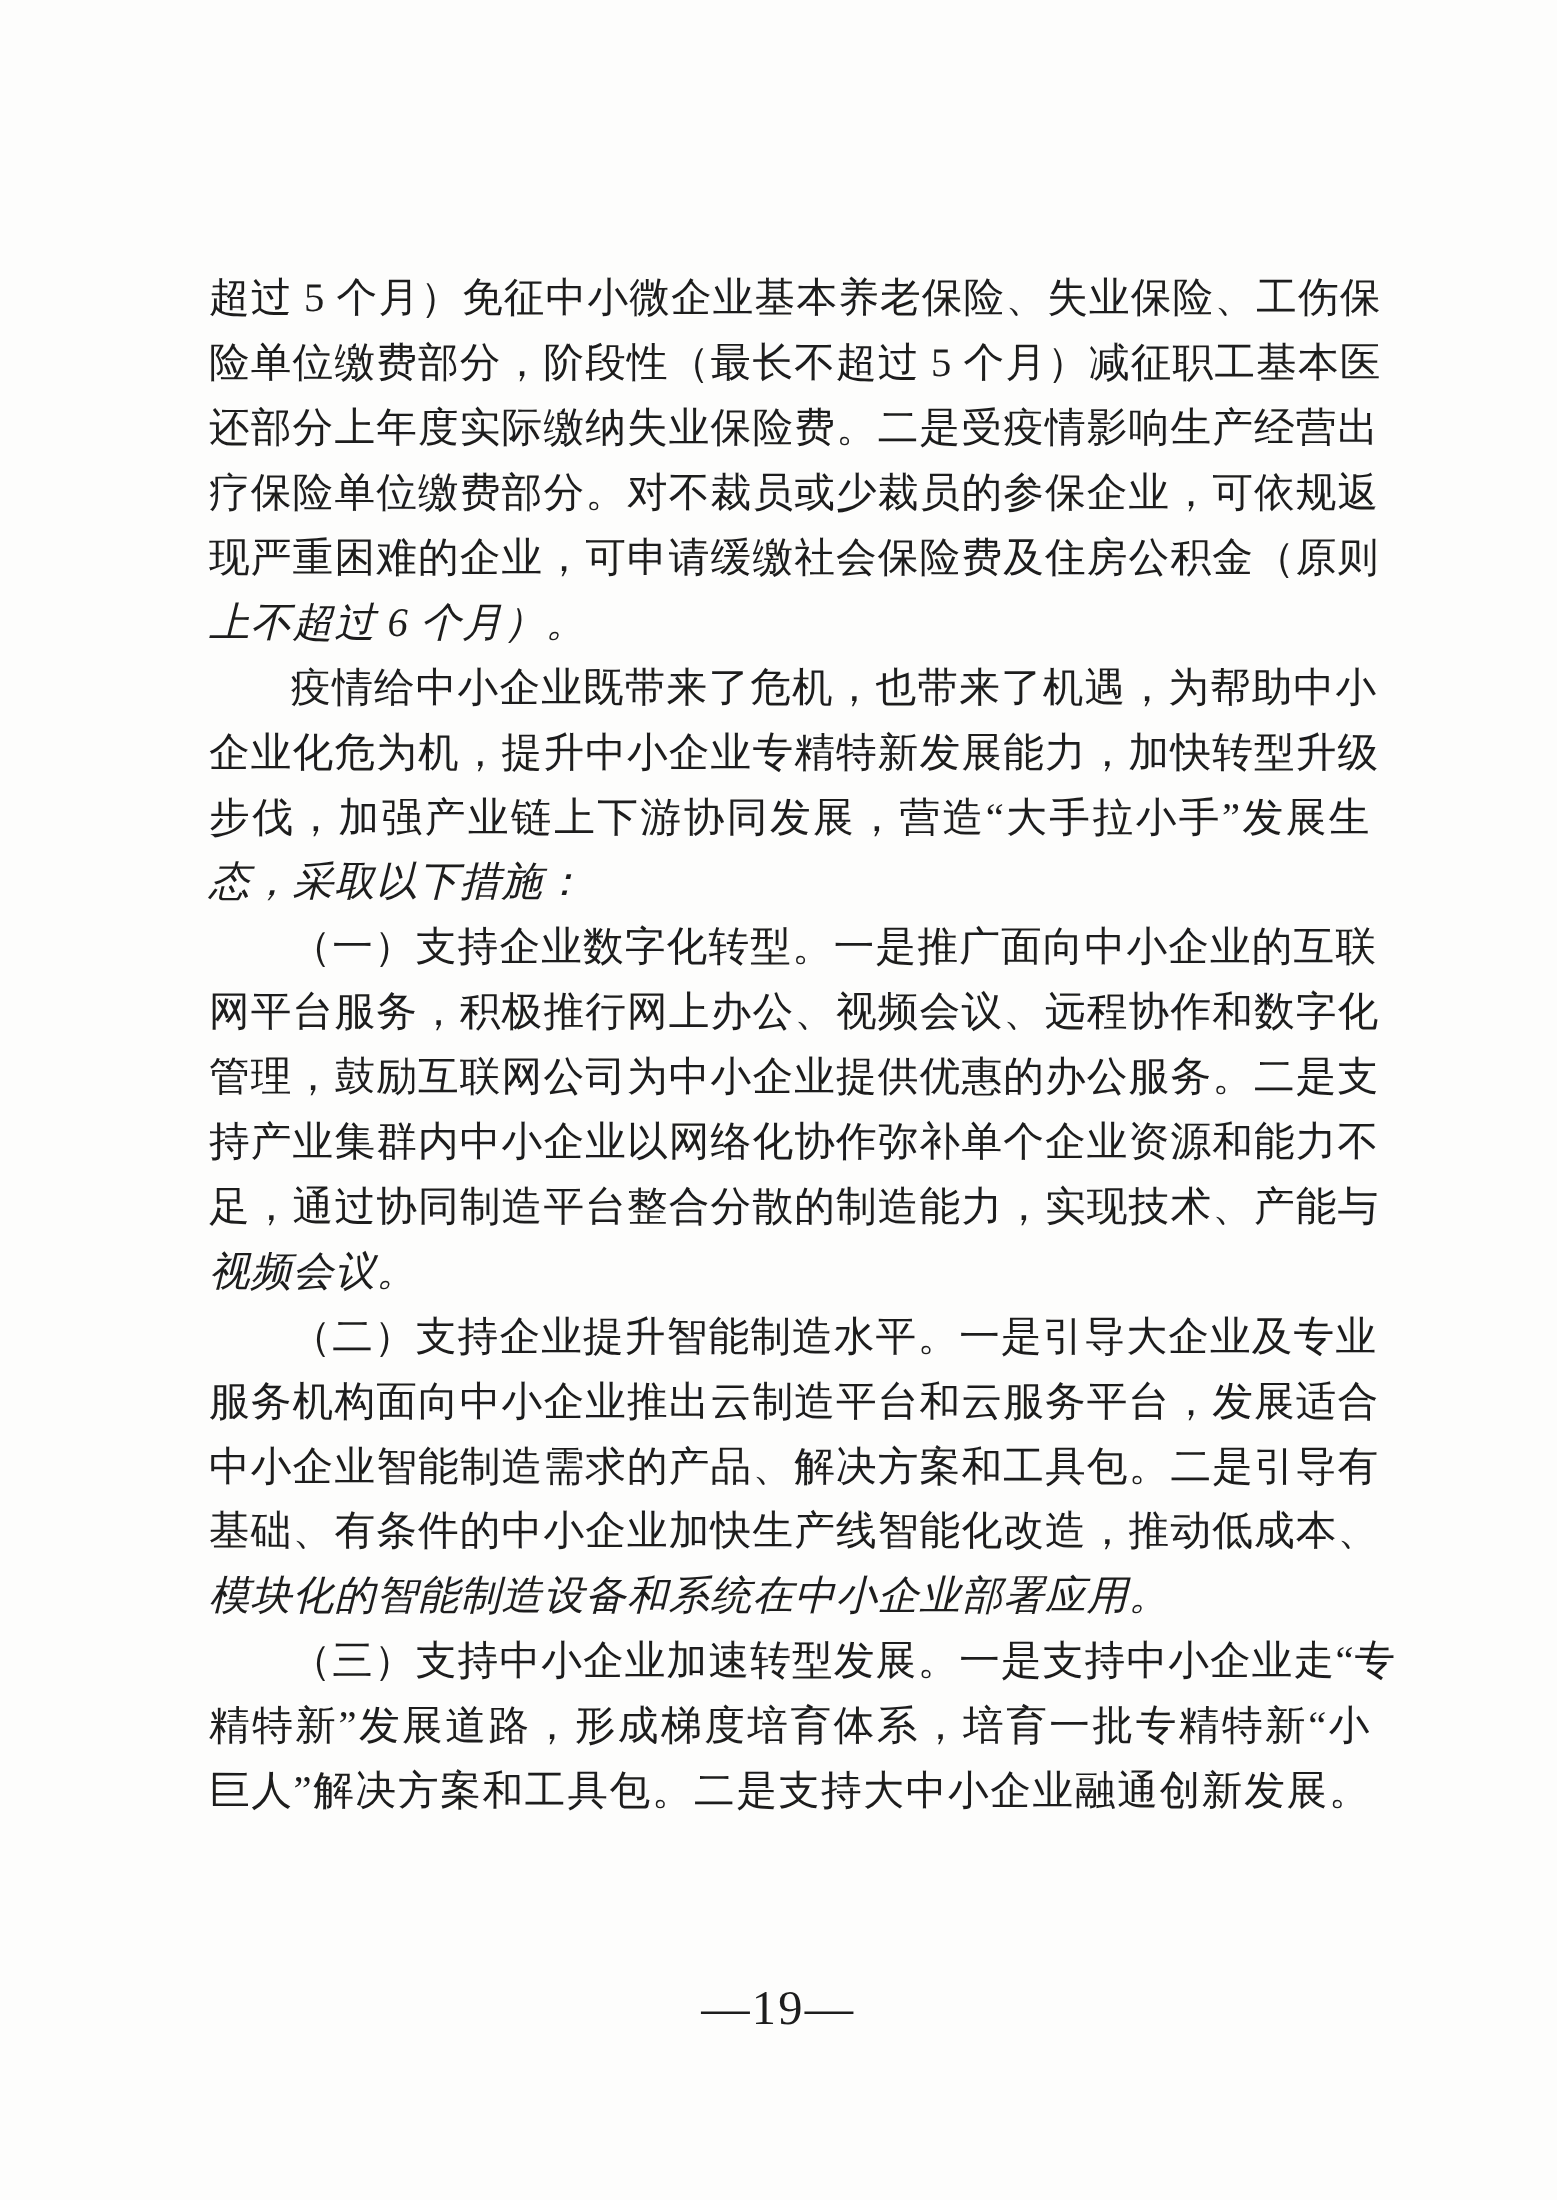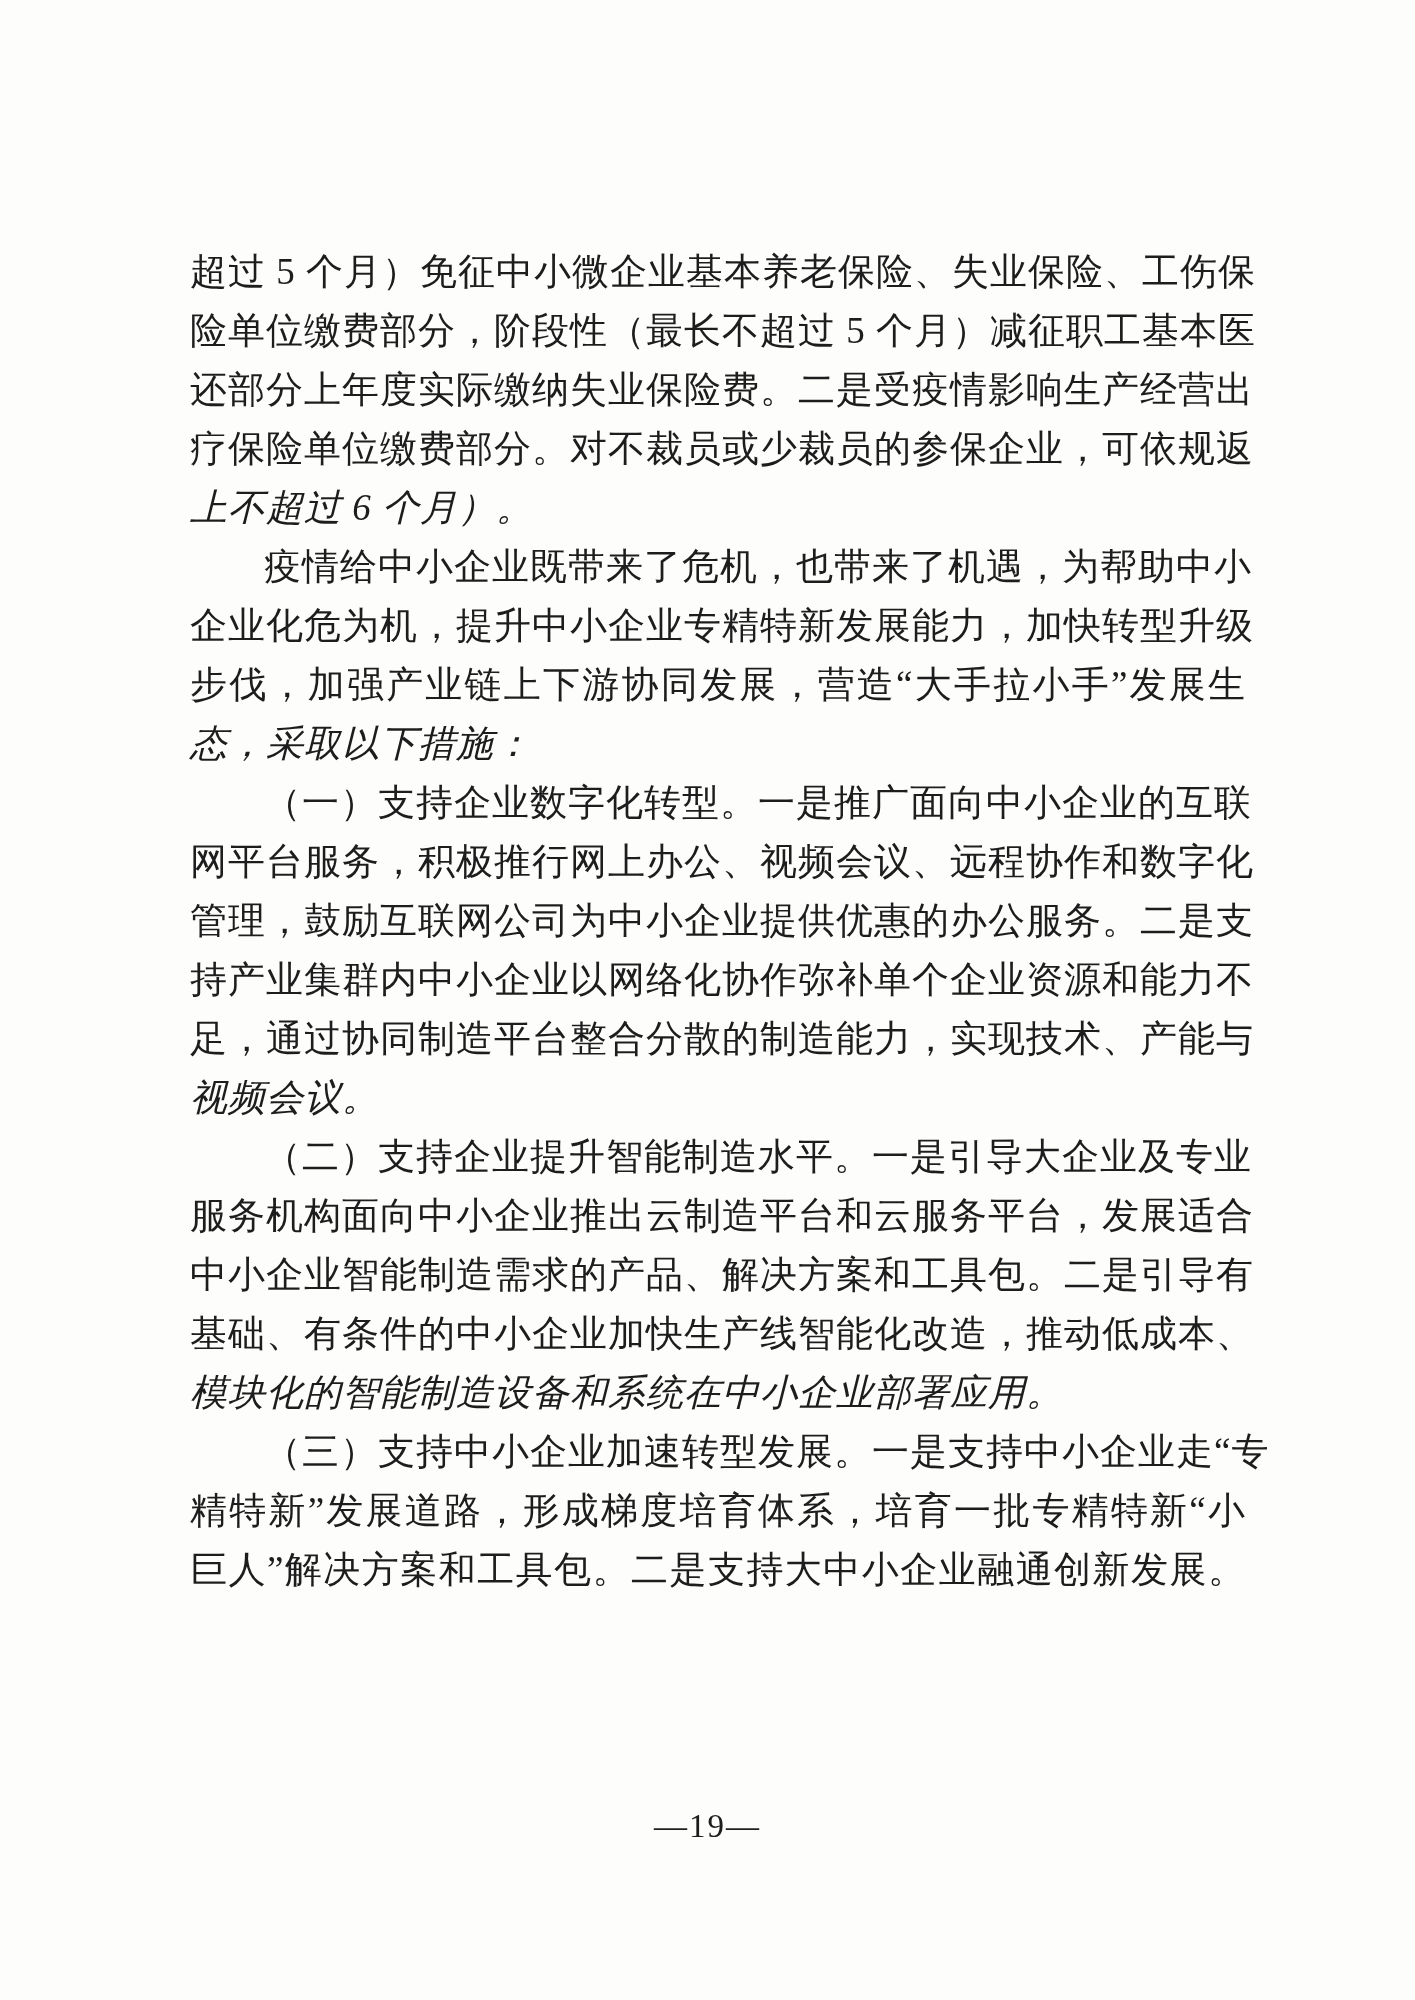--- a/index.html
+++ b/index.html
@@ -43,35 +43,36 @@
   }
   .line.indent {
     text-indent: 74px;
   }
   .page-number {
     position: absolute;
     top: 1806px;
     left: 0;
     width: 1415px;
     text-align: center;
-    font-size: 33px;
+    font-size: 44px;
     line-height: 40px;
     letter-spacing: 2px;
     color: #1d1d1d;
   }
 </style>
 </head>
 <body>
 
 <div class="page">
   <div class="doc-body">
     <div class="line">超过 5 个月）免征中小微企业基本养老保险、失业保险、工伤保</div>
     <div class="line">险单位缴费部分，阶段性（最长不超过 5 个月）减征职工基本医</div>
     <div class="line">还部分上年度实际缴纳失业保险费。二是受疫情影响生产经营出</div>
     <div class="line">疗保险单位缴费部分。对不裁员或少裁员的参保企业，可依规返</div>
+    <div class="line">现严重困难的企业，可申请缓缴社会保险费及住房公积金（原则</div>
     <div class="line short">上不超过 6 个月）。</div>
     <div class="line indent">疫情给中小企业既带来了危机，也带来了机遇，为帮助中小</div>
     <div class="line">企业化危为机，提升中小企业专精特新发展能力，加快转型升级</div>
     <div class="line">步伐，加强产业链上下游协同发展，营造“大手拉小手”发展生</div>
     <div class="line short">态，采取以下措施：</div>
     <div class="line indent">（一）支持企业数字化转型。一是推广面向中小企业的互联</div>
     <div class="line">网平台服务，积极推行网上办公、视频会议、远程协作和数字化</div>
     <div class="line">管理，鼓励互联网公司为中小企业提供优惠的办公服务。二是支</div>
     <div class="line">持产业集群内中小企业以网络化协作弥补单个企业资源和能力不</div>
     <div class="line">足，通过协同制造平台整合分散的制造能力，实现技术、产能与</div>

